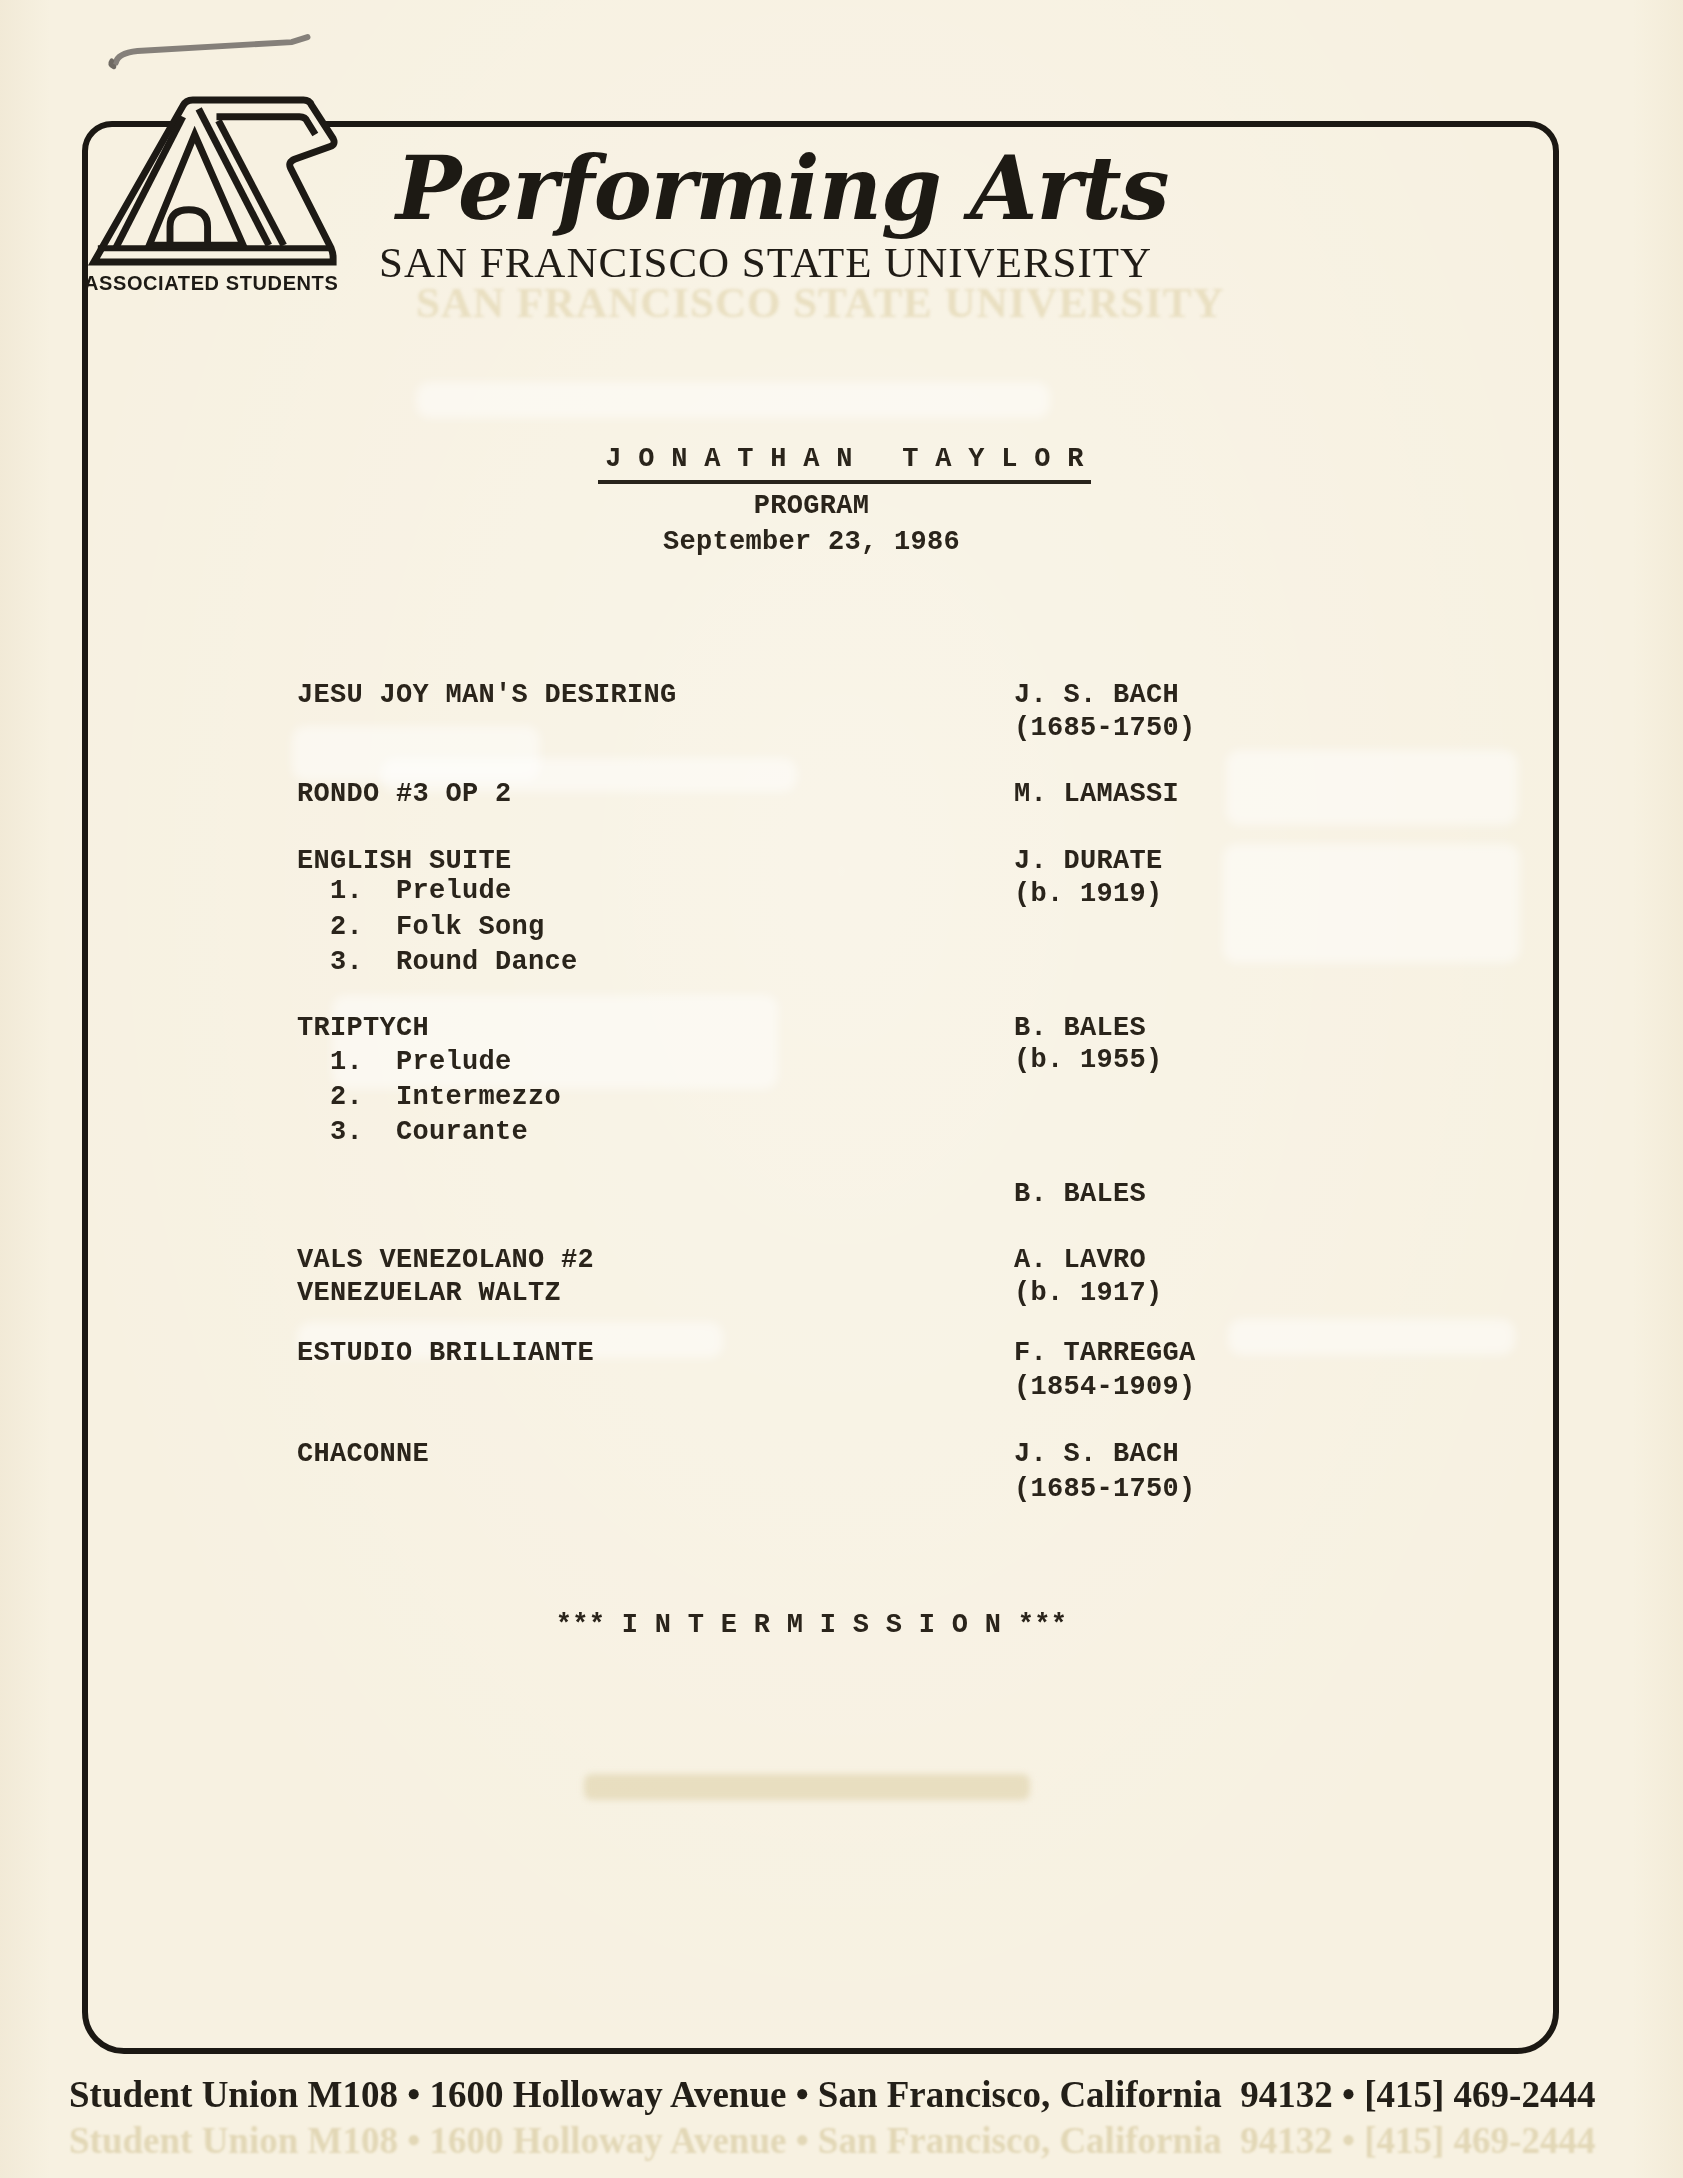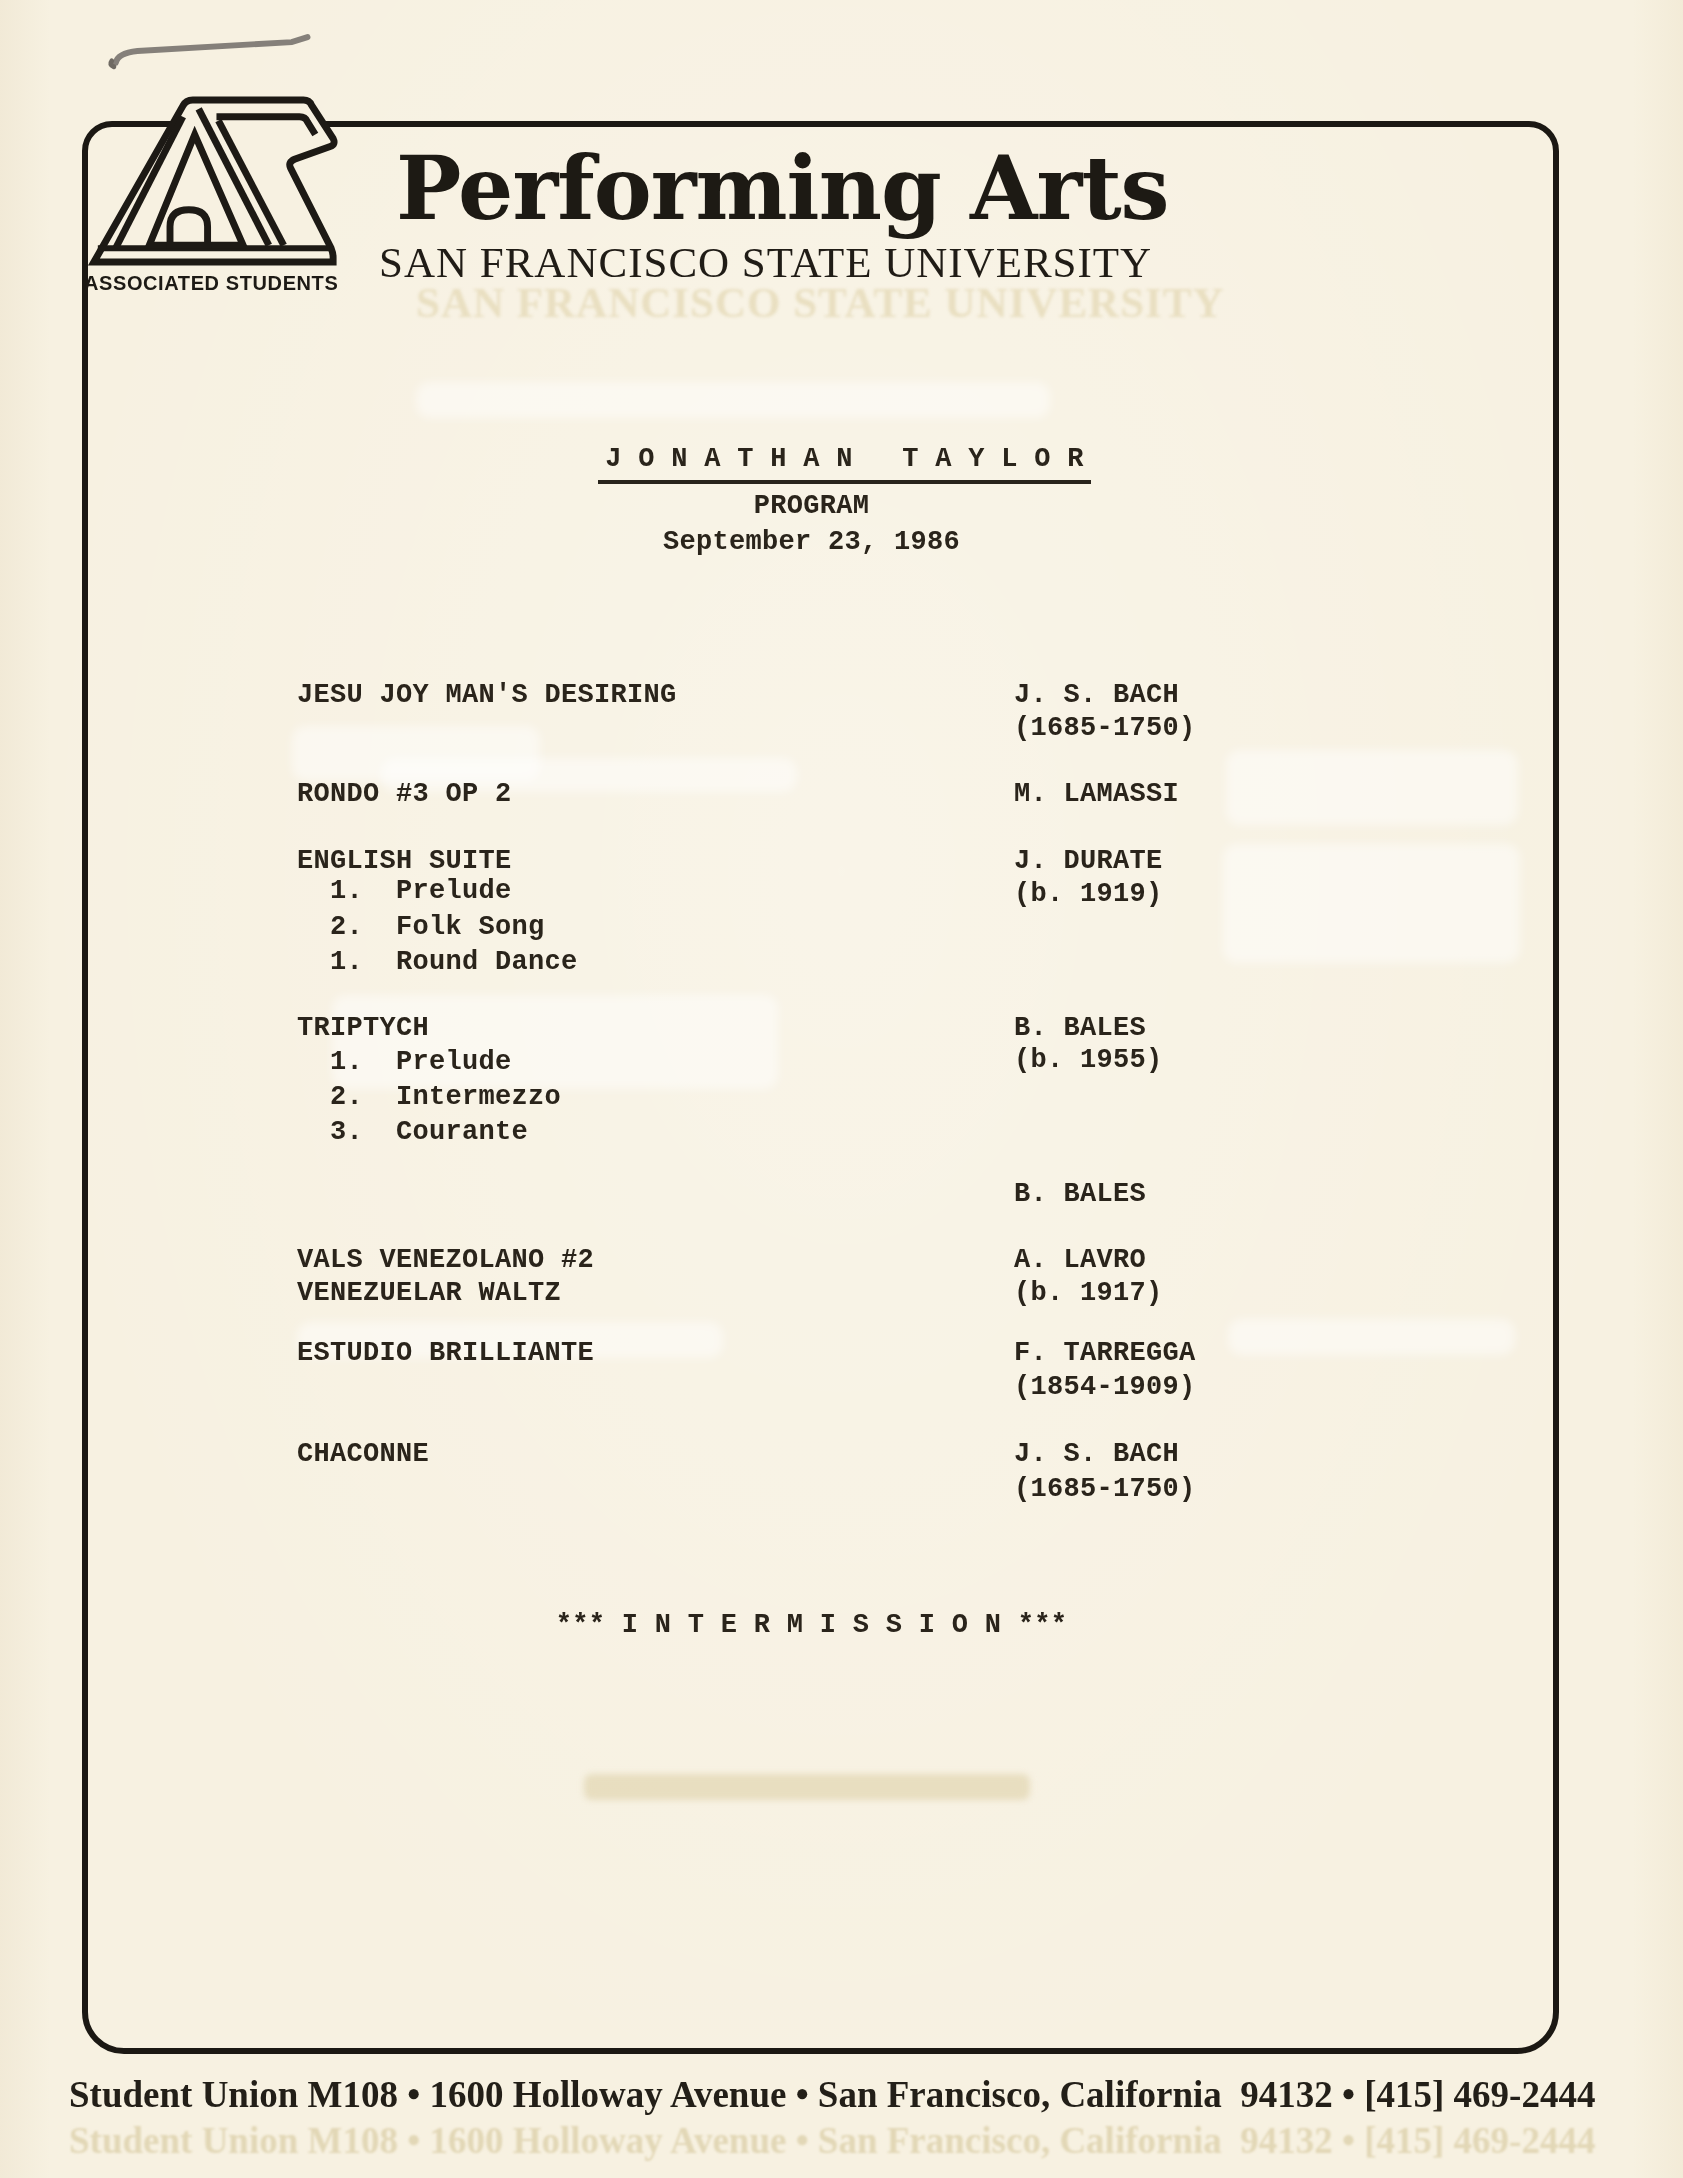--- a/index.html
+++ b/index.html
@@ -16,21 +16,21 @@
   }
   
   .logo-block{position:absolute;left:84px;top:95px;width:263px;}
   .logo-block svg{display:block;}
   .logo-caption{
     margin-top:2px;font-weight:700;font-size:20px;letter-spacing:0.6px;color:#1d1a15;
     font-family:"Liberation Sans", sans-serif;white-space:pre;transform:scaleY(1.05);transform-origin:top left;
   }
   .masthead-title{
     position:absolute;left:396px;top:137px;
-    font-family:"DejaVu Serif", serif;font-weight:700;
+    font-family:"DejaVu Serif", serif;font-style:italic;font-weight:700;
     font-size:87px;color:#1d1a14;letter-spacing:-1px;white-space:pre;
   }
   .masthead-sub{
     position:absolute;left:379px;top:238px;
     font-family:"Liberation Serif", serif;font-weight:400;
     font-size:43px;color:#201c16;letter-spacing:1px;white-space:pre;
   }
   .masthead-sub-ghost{
     position:absolute;left:416px;top:278px;
     font-family:"Liberation Serif", serif;font-weight:700;
@@ -121,21 +121,21 @@
   <div class="tw comp" style="top:713px;">(1685-1750)</div>
 
   <div class="tw t-col" style="top:779px;">RONDO #3 OP 2</div>
   <div class="tw comp" style="top:779px;">M. LAMASSI</div>
 
   <div class="tw t-col" style="top:846px;">ENGLISH SUITE</div>
   <div class="tw comp" style="top:846px;">J. DURATE</div>
   <div class="tw comp" style="top:879px;">(b. 1919)</div>
   <div class="tw mov" style="top:876px;">1.  Prelude</div>
   <div class="tw mov" style="top:912px;">2.  Folk Song</div>
-  <div class="tw mov" style="top:947px;">1.  Round Dance</div>
+  <div class="tw mov" style="top:947px;">3.  Round Dance</div>
 
   <div class="tw t-col" style="top:1013px;">TRIPTYCH</div>
   <div class="tw comp" style="top:1013px;">B. BALES</div>
   <div class="tw comp" style="top:1045px;">(b. 1955)</div>
   <div class="tw mov" style="top:1047px;">1.  Prelude</div>
   <div class="tw mov" style="top:1082px;">2.  Intermezzo</div>
   <div class="tw mov" style="top:1117px;">3.  Courante</div>
 
   <div class="tw comp" style="top:1179px;">B. BALES</div>
 

